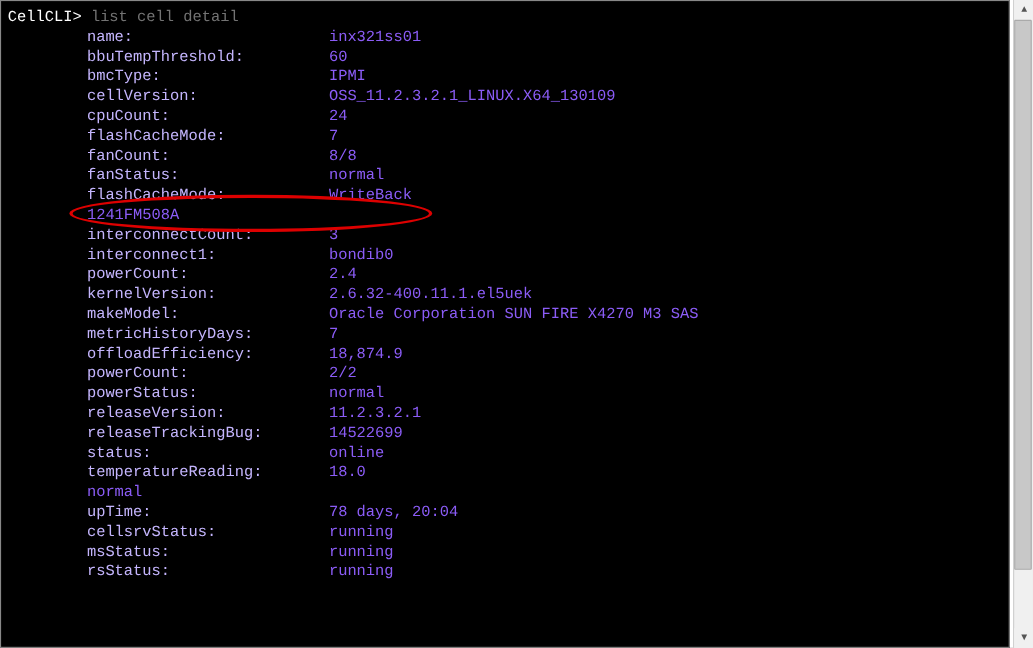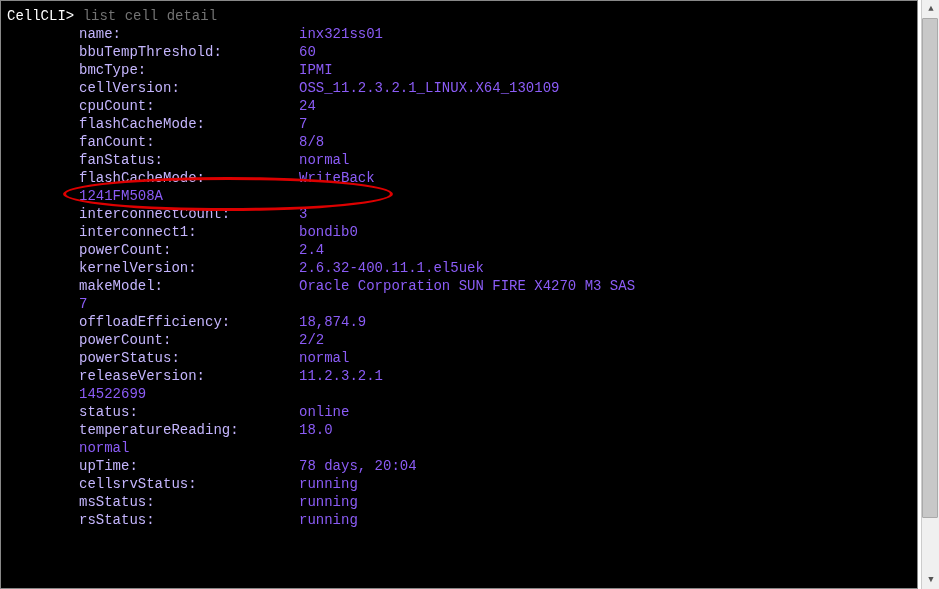--- a/index.html
+++ b/index.html
@@ -151,39 +151,41 @@
       </div>
       <div class="row">
         <span class="key">kernelVersion:</span>
         <span class="val">2.6.32-400.11.1.el5uek</span>
       </div>
       <div class="row">
         <span class="key">makeModel:</span>
         <span class="val">Oracle Corporation SUN FIRE X4270 M3 SAS</span>
       </div>
       <div class="row">
+        <span class="key">metricHistoryDays:</span>
         <span class="val">7</span>
       </div>
       <div class="row">
         <span class="key">offloadEfficiency:</span>
         <span class="val">18,874.9</span>
       </div>
       <div class="row">
         <span class="key">powerCount:</span>
         <span class="val">2/2</span>
       </div>
       <div class="row">
         <span class="key">powerStatus:</span>
         <span class="val">normal</span>
       </div>
       <div class="row">
         <span class="key">releaseVersion:</span>
         <span class="val">11.2.3.2.1</span>
       </div>
       <div class="row">
+        <span class="key">releaseTrackingBug:</span>
         <span class="val">14522699</span>
       </div>
       <div class="row">
         <span class="key">status:</span>
         <span class="val">online</span>
       </div>
       <div class="row">
         <span class="key">temperatureReading:</span>
         <span class="val">18.0</span>
       </div>

